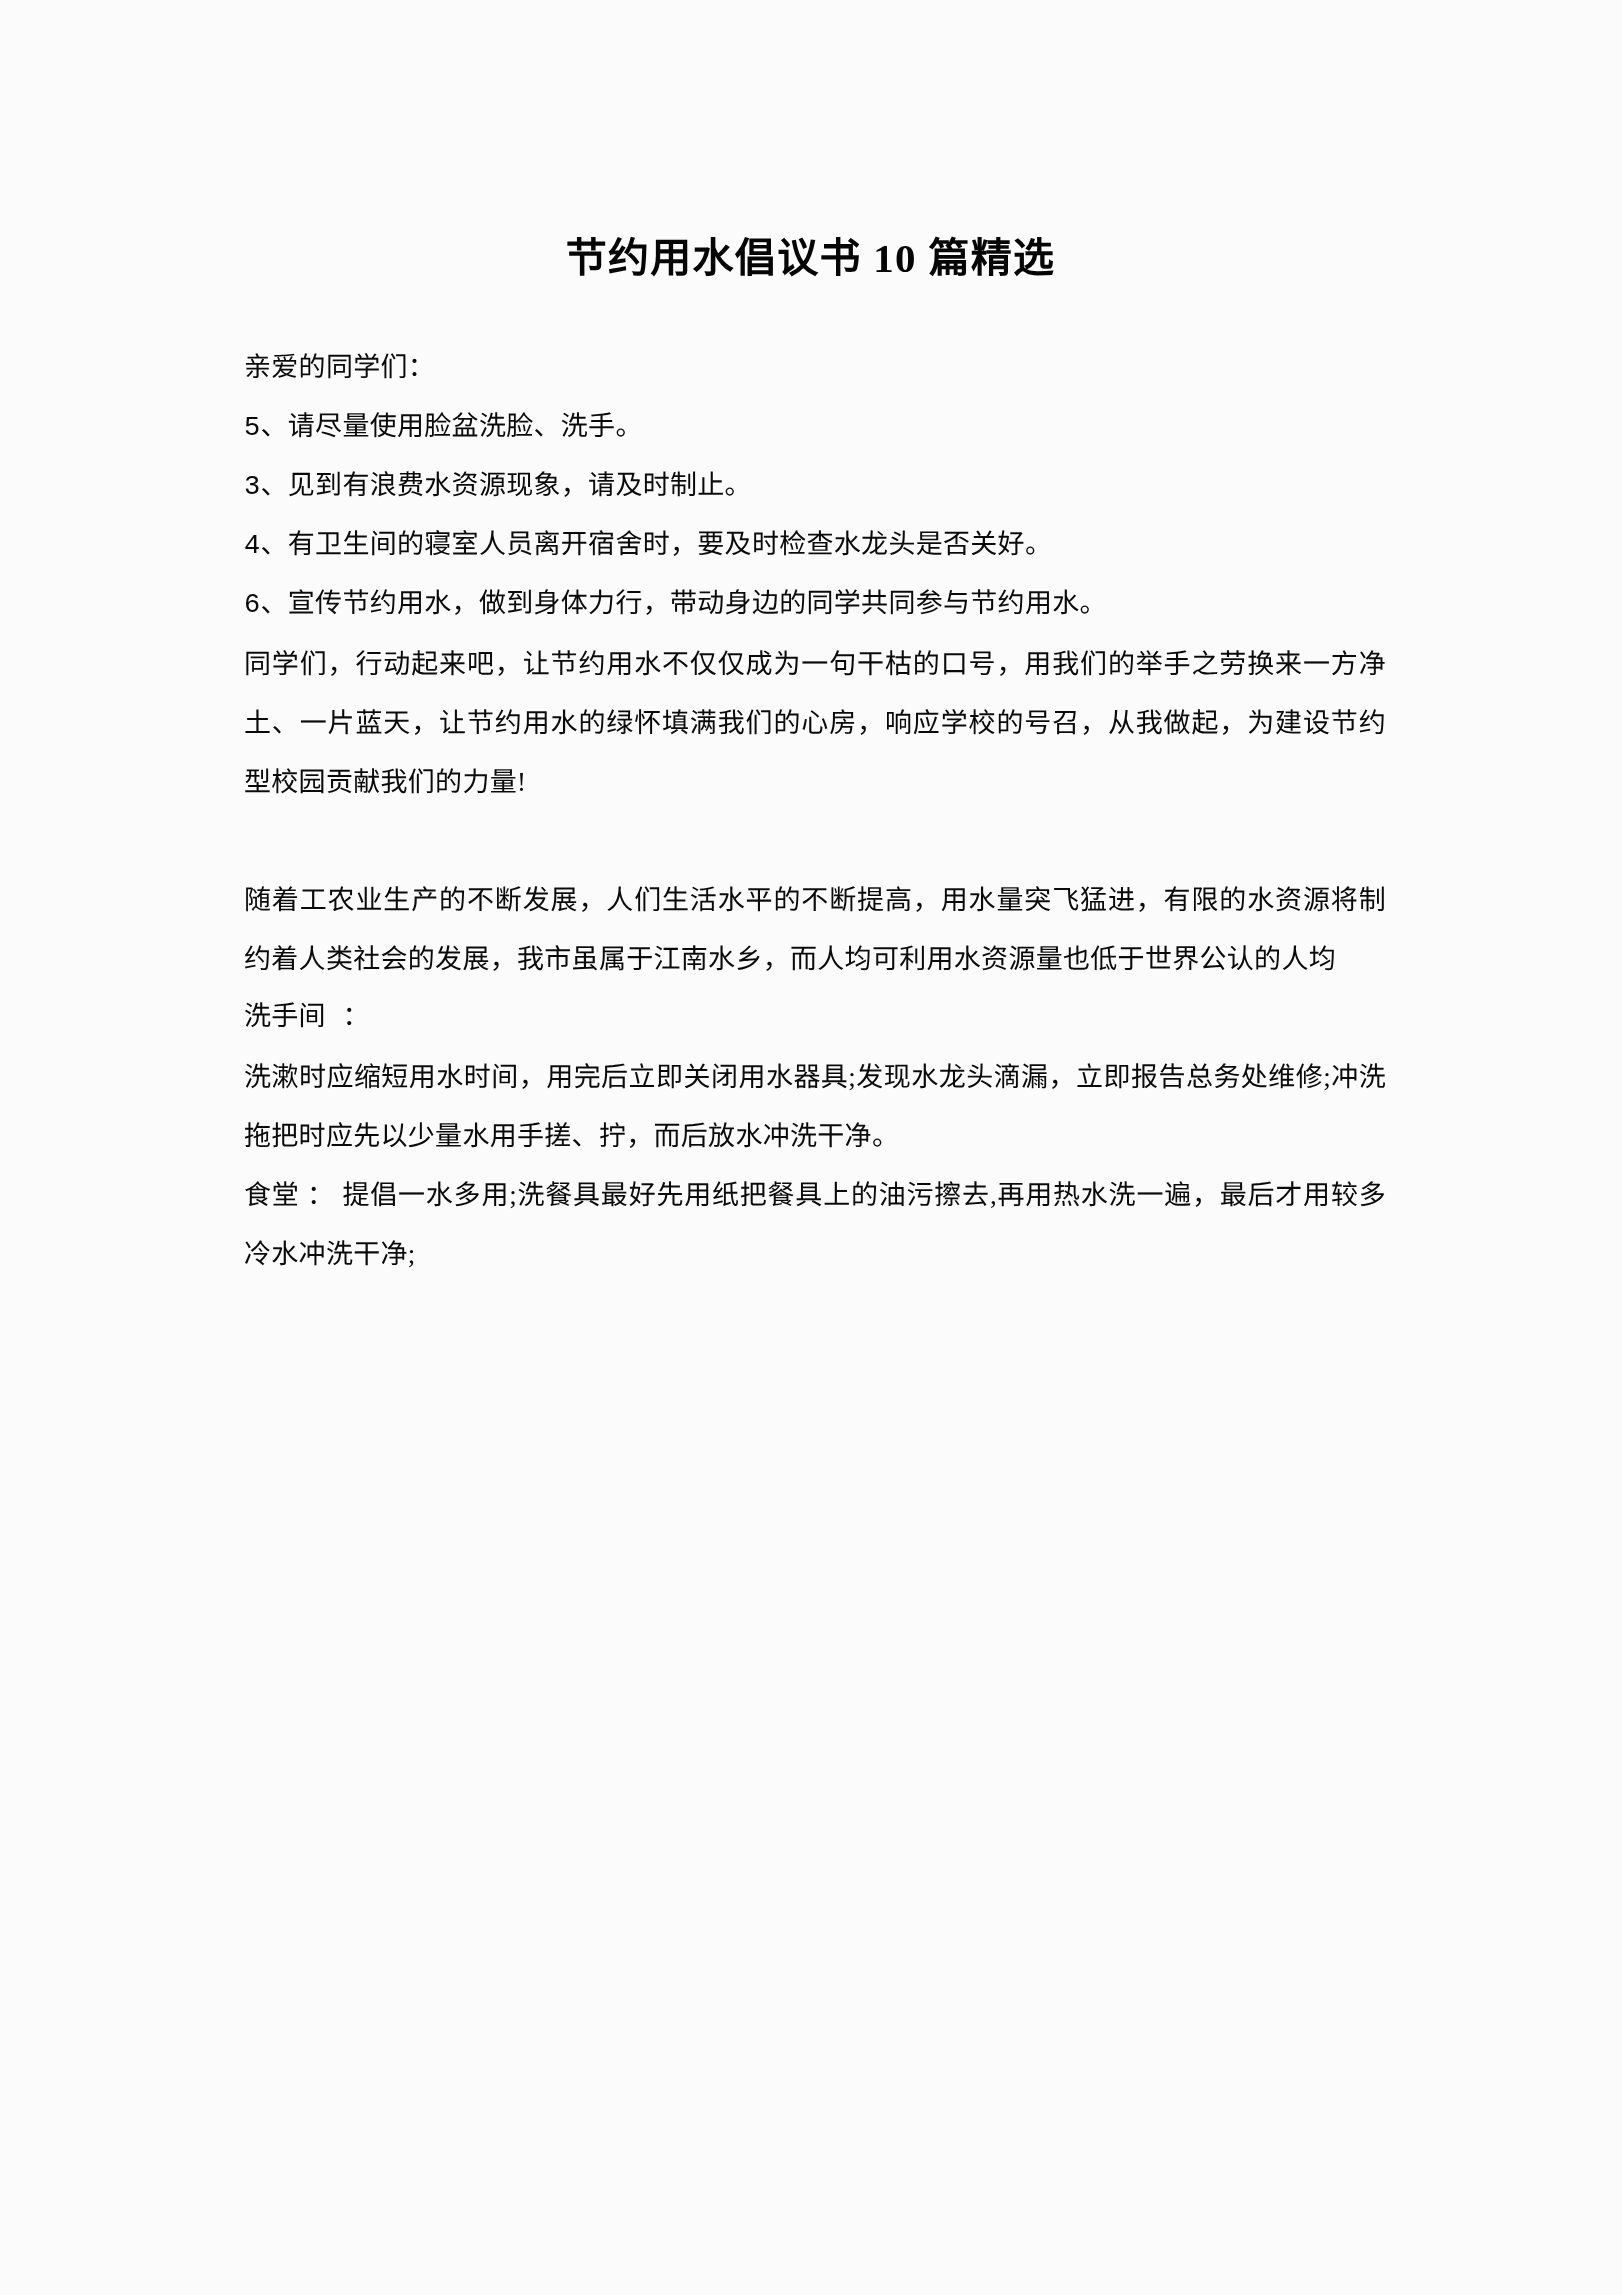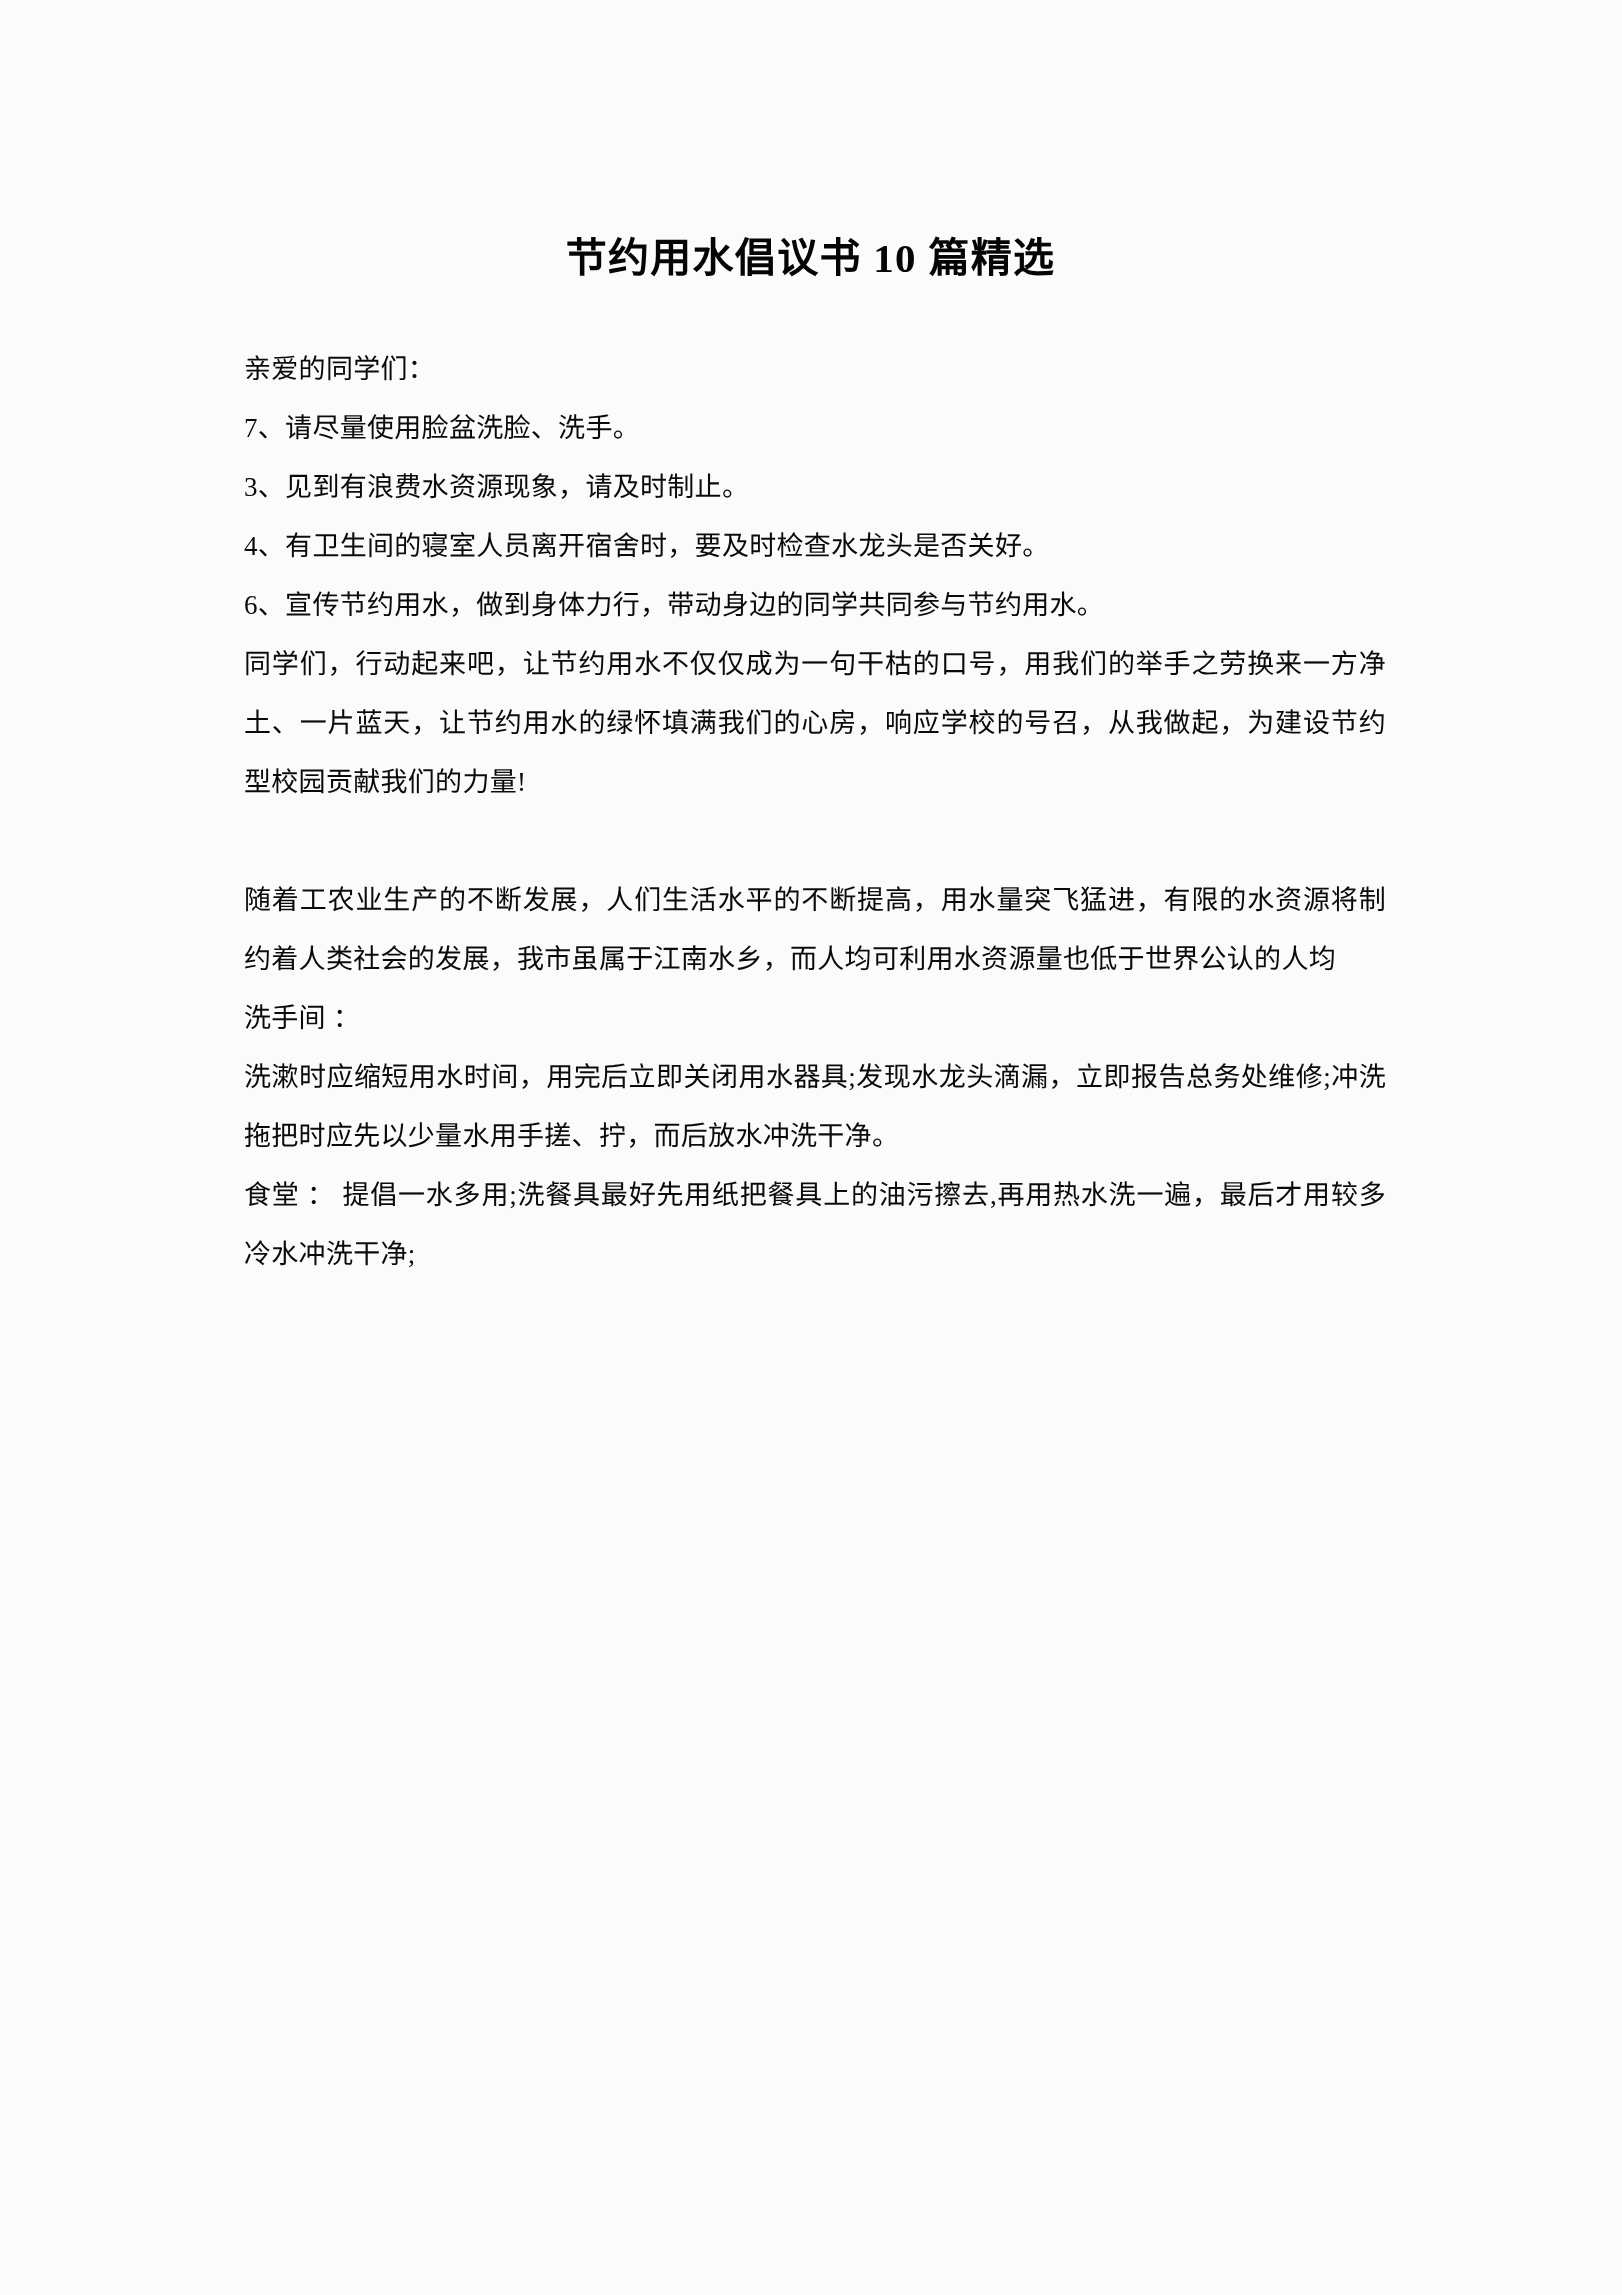--- a/index.html
+++ b/index.html
@@ -56,39 +56,40 @@
     text-justify: inter-ideograph;
     letter-spacing: 0.3px;
     color: #0a0a0a;
     word-break: break-all;
     overflow-wrap: break-word;
   }
 
   
   .para.nojustify {
     text-align: left;
+    font-family: Liberation Mono, monospace;
   }
 
   .spacer-line {
     height: 59px;
   }
 </style>
 </head>
 <body style="background: rgb(251, 251, 251);">
 
 <div class="page" style="background: rgb(251, 251, 251); color: rgb(10, 10, 10);">
 
   <h1 class="doc-title">节约用水倡议书 10 篇精选</h1>
 
   <div class="body-block">
 
     <p class="para nojustify">亲爱的同学们：</p>
 
 
-    <p class="para nojustify">7、请尽量使用脸盆洗脸、洗手。</p>
+    <p class="para nojustify">5、请尽量使用脸盆洗脸、洗手。</p>
 
 
     <p class="para nojustify">3、见到有浪费水资源现象，请及时制止。</p>
 
     <p class="para nojustify">4、有卫生间的寝室人员离开宿舍时，要及时检查水龙头是否关好。</p>
 
 
     <p class="para nojustify">6、宣传节约用水，做到身体力行，带动身边的同学共同参与节约用水。</p>
 
     <p class="para">同学们，行动起来吧，让节约用水不仅仅成为一句干枯的口号，用我们的举手之劳换来一方净土、一片蓝天，让节约用水的绿怀填满我们的心房，响应学校的号召，从我做起，为建设节约型校园贡献我们的力量!</p>

